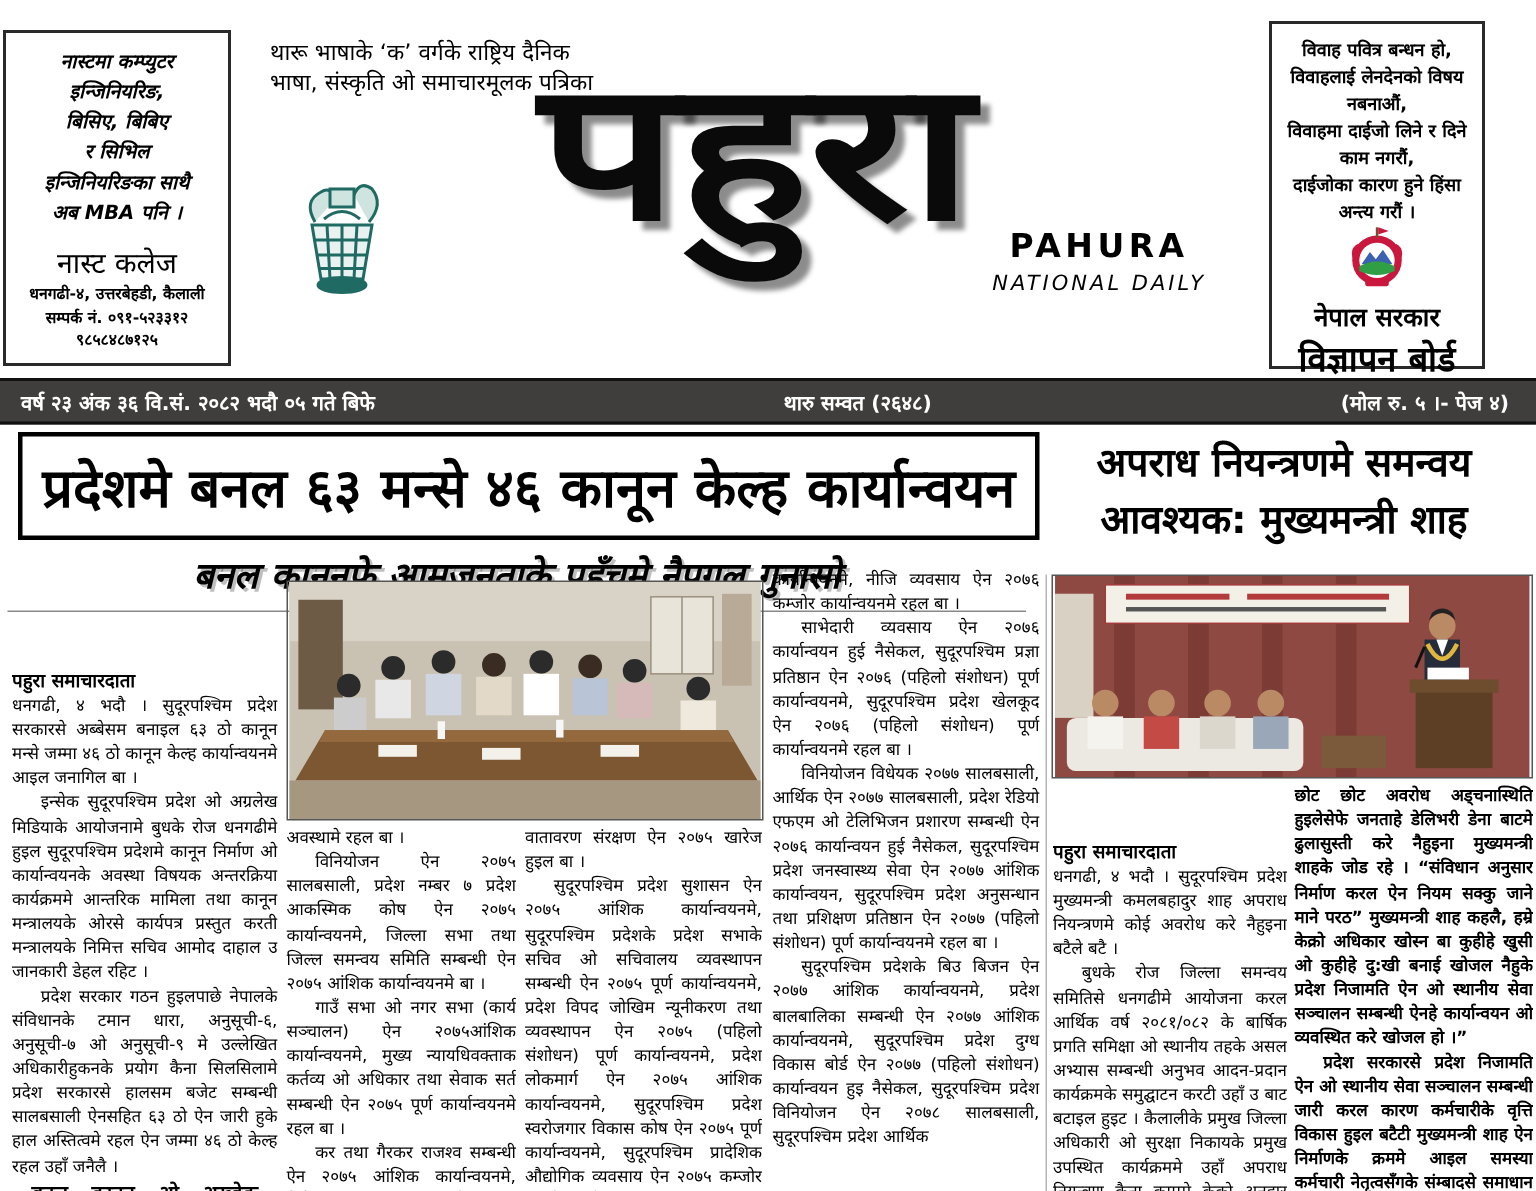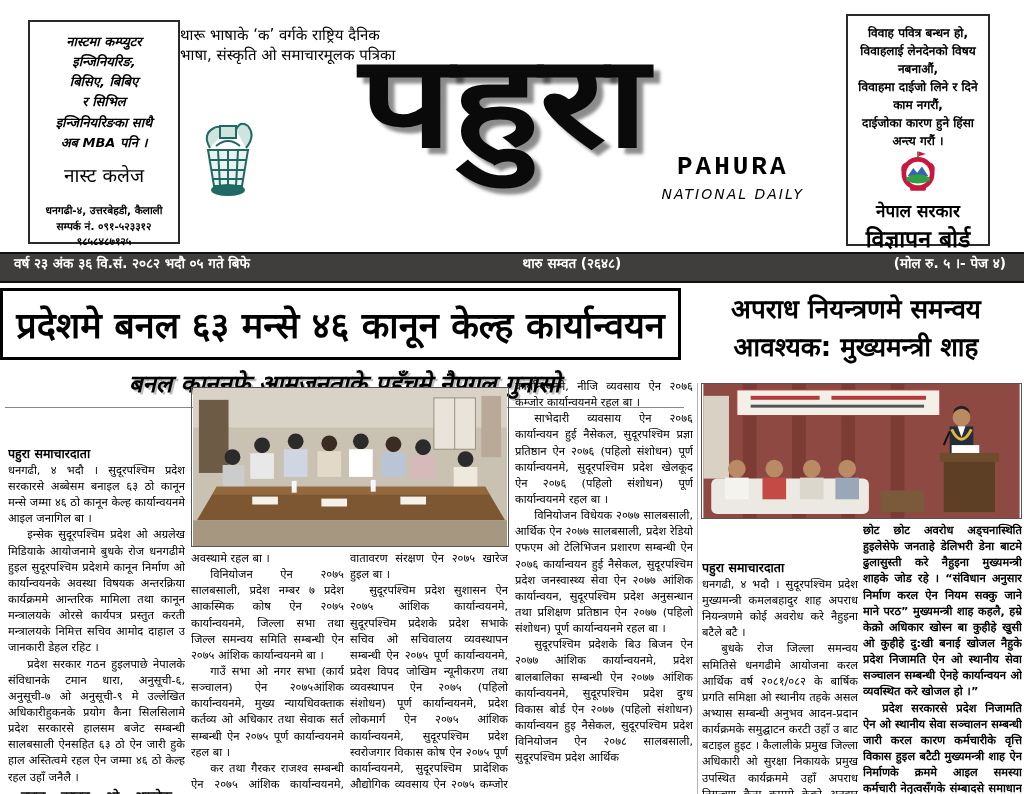--- a/index.html
+++ b/index.html
@@ -3,49 +3,49 @@
 <meta charset="utf-8">
 <style>
   * { box-sizing: border-box; margin: 0; padding: 0; }
   html,body { width:1024px; height:794px; background:#fff; color:#000;
     font-family:"DejaVu Sans", sans-serif; overflow:hidden; position:relative; }
 
   .abs { position:absolute; }
 
   
   .ad-box { border:2px solid #2a2a2a; text-align:center; background:#fff; }
-  .ad-left { left:28px; top:20px; width:152px; height:224px; padding:10px 4px 4px; }
+  .ad-left { left:2px; top:20px; width:152px; height:224px; padding:10px 4px 4px; }
   .ad-left .ad-lines { font-weight:bold; font-style:italic; font-size:13px; line-height:1.55; }
   .ad-left .college { font-size:19px; font-weight:normal; margin-top:9px; }
-  .ad-left .addr { font-size:10.5px; font-weight:bold; margin-top:15px; line-height:1.5; }
+  .ad-left .addr { font-size:10.5px; font-weight:bold; margin-top:1px; line-height:1.5; }
 
   .ad-right { left:846px; top:14px; width:144px; height:232px; padding:8px 3px 4px; }
   .ad-right .ad-lines { font-weight:bold; font-size:12px; line-height:1.5; }
   .ad-right .gov { font-size:17px; font-weight:bold; margin-top:1px; }
   .ad-right .board { font-size:23px; font-weight:bold; }
 
   
   .center-head { left:178px; top:0; width:652px; height:250px; }
   .taglines { display:flex; justify-content:space-between; font-weight:normal;
     font-size:15px; padding:24px 4px 0 2px;flex-direction:column; }
   .masthead-title { position:absolute; top:28px; left:0; width:100%; text-align:center;
     font-size:128px; font-weight:bold; line-height:1.15; color:#0a0a0a;
     text-shadow:5px 6px 3px rgba(0,0,0,0.45); transform:scaleX(1.28); transform-origin:center; }
   .basket { position:absolute; left:12px; top:116px; }
   .latin-block { position:absolute; right:26px; top:152px; text-align:center; }
-  .latin-block .pahura { font-weight:bold; font-size:26px; letter-spacing:3px;font-family:Liberation Mono, monospace; }
+  .latin-block .pahura { font-weight:bold; font-size:22px; letter-spacing:3px; }
   .latin-block .natdaily { font-style:italic; font-size:14px; letter-spacing:2px; margin-top:4px; }
 
   
   .dateline { left:0; top:252px; width:1024px; height:31px; background:#3f3e3c; color:#fff;
-    display:flex; align-items:flex-start; justify-content:space-between;
+    display:flex; align-items:center; justify-content:space-between;
     font-size:13.5px; font-weight:bold; padding:0 18px 0 14px; border-top:2px solid #111; border-bottom:2px solid #111; }
 
   
-  .lead-headline-box { left:0; top:288px; width:681px; height:72px; border:3px solid #000;
+  .lead-headline-box { left:12px; top:288px; width:681px; height:72px; border:3px solid #000;
     display:flex; align-items:center; justify-content:center; }
   .lead-headline-box span { font-size:36px; font-weight:bold; white-space:nowrap; }
   .second-headline { left:688px; top:291px; width:336px; text-align:center;
     font-size:26px; font-weight:bold; line-height:1.45; }
   .sub-headline { left:5px; top:366px; width:679px; height:42px; text-align:center;
     font-size:24px; font-weight:bold; font-style:italic; border-bottom:1px solid #888;
     text-shadow:2px 2px 0 rgba(0,0,0,0.25); }
 
   
   .col { font-size:11.3px; line-height:1.43; text-align:justify; overflow:hidden; }

